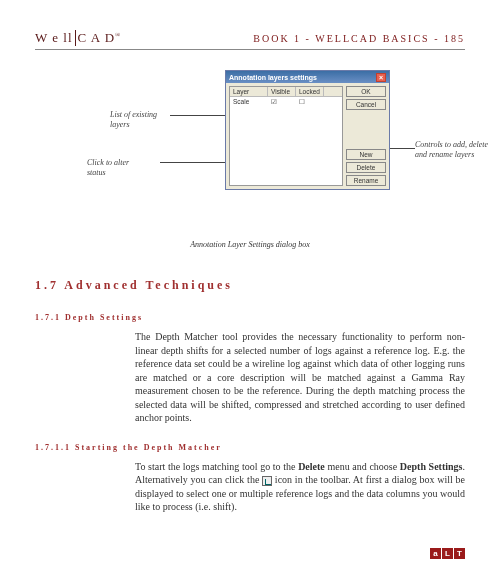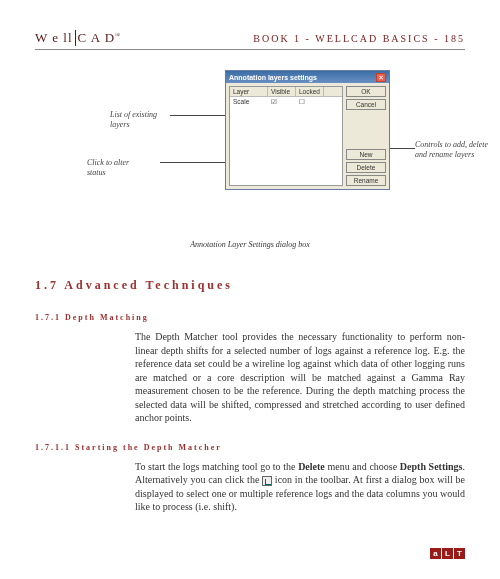--- a/index.html
+++ b/index.html
@@ -241,21 +241,21 @@
         <div class="win-btn">Rename</div>
       </div>
     </div>
   </div>
 </div>
 
 <div class="figure-caption">Annotation Layer Settings dialog box</div>
 
 <div class="section-title">1.7 Advanced Techniques</div>
 
-<div class="subhead">1.7.1 Depth Matching</div>
+<div class="subhead">1.7.1 Depth Settings</div>
 <div class="body-para">The Depth Matcher tool provides the necessary functionality to perform non-linear depth shifts for a selected number of logs against a reference log. E.g. the reference data set could be a wireline log against which data of other logging runs are matched or a core description will be matched against a Gamma Ray measurement chosen to be the reference. During the depth matching process the selected data will be shifted, compressed and stretched according to user defined anchor points.</div>
 
 <div class="subhead">1.7.1.1 Starting the Depth Matcher</div>
 <div class="body-para">
   <span>To start the logs matching tool go to the </span><b>Delete</b><span> menu and choose </span><b>Depth Settings</b><span>. Alternatively you can click the </span><span class="dm-icon"></span><span> icon in the toolbar. At first a dialog box will be displayed to select one or multiple reference logs and the data columns you would like to process (i.e. shift).</span>
 </div>
 
 <div class="footer-logo">
   <div>a</div>
   <div>L</div>

